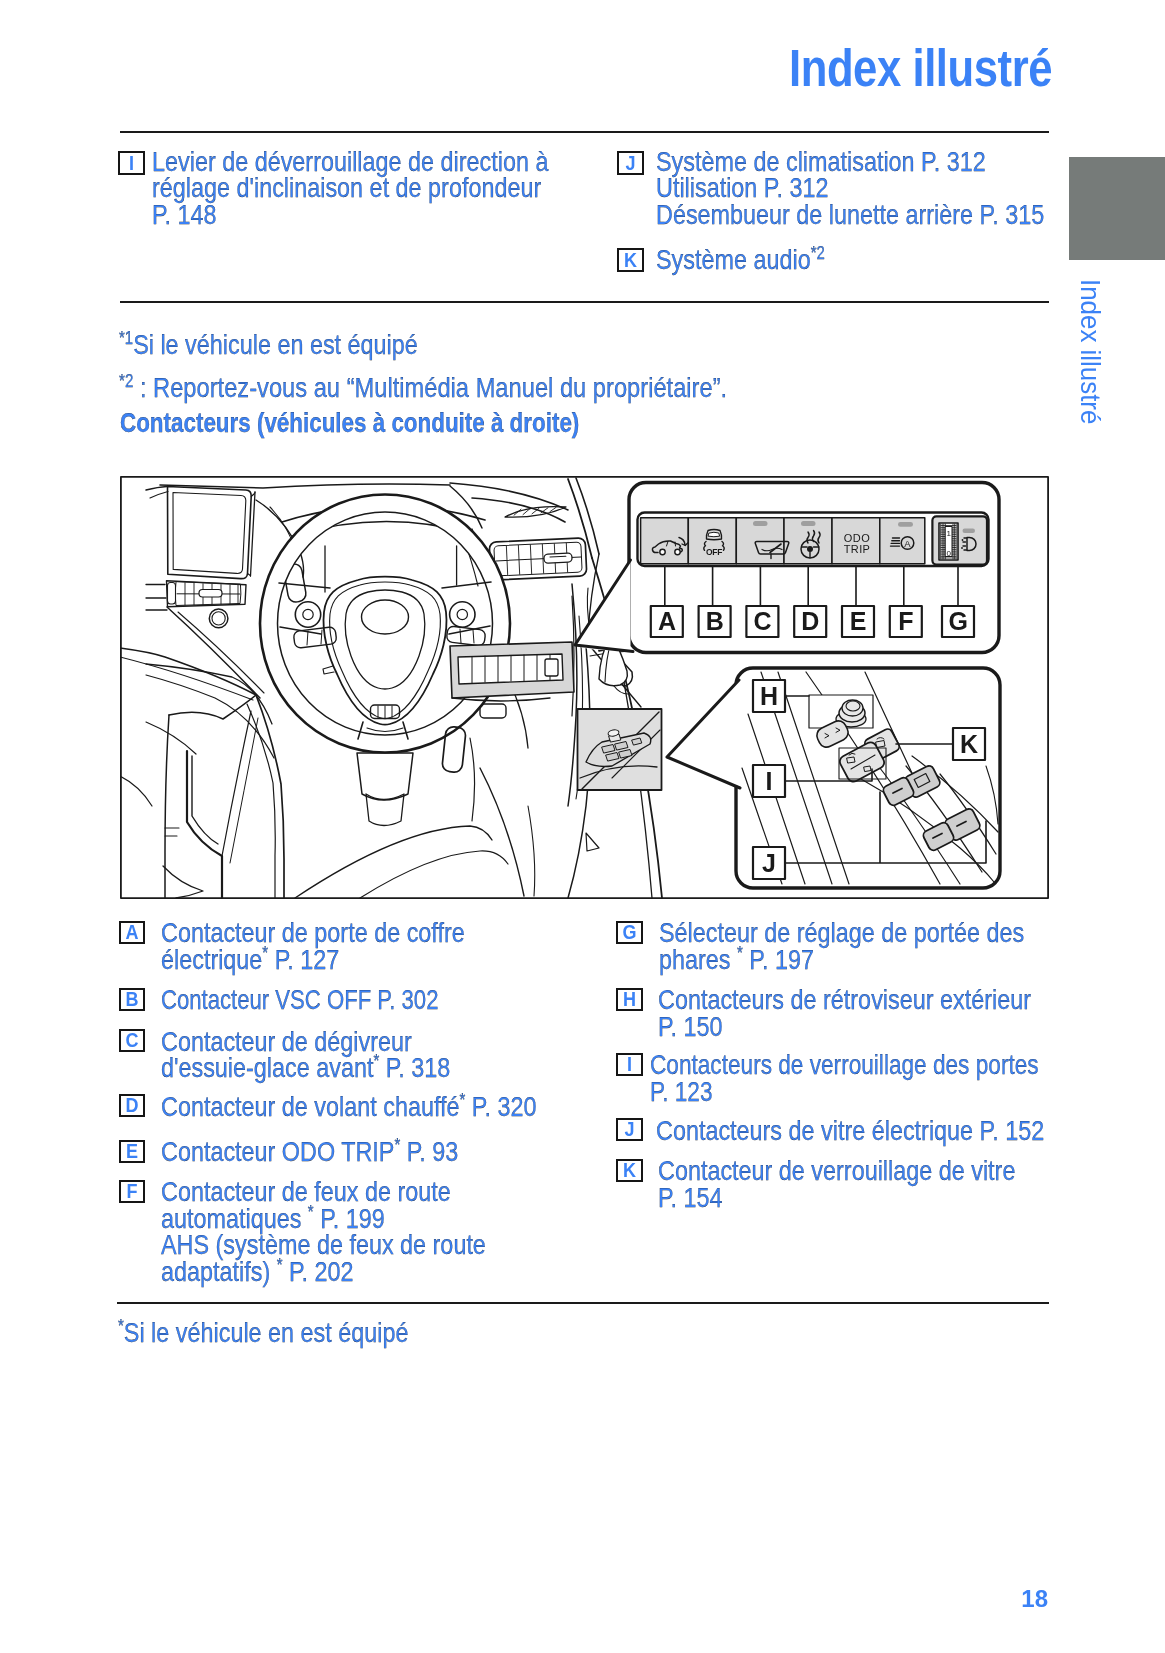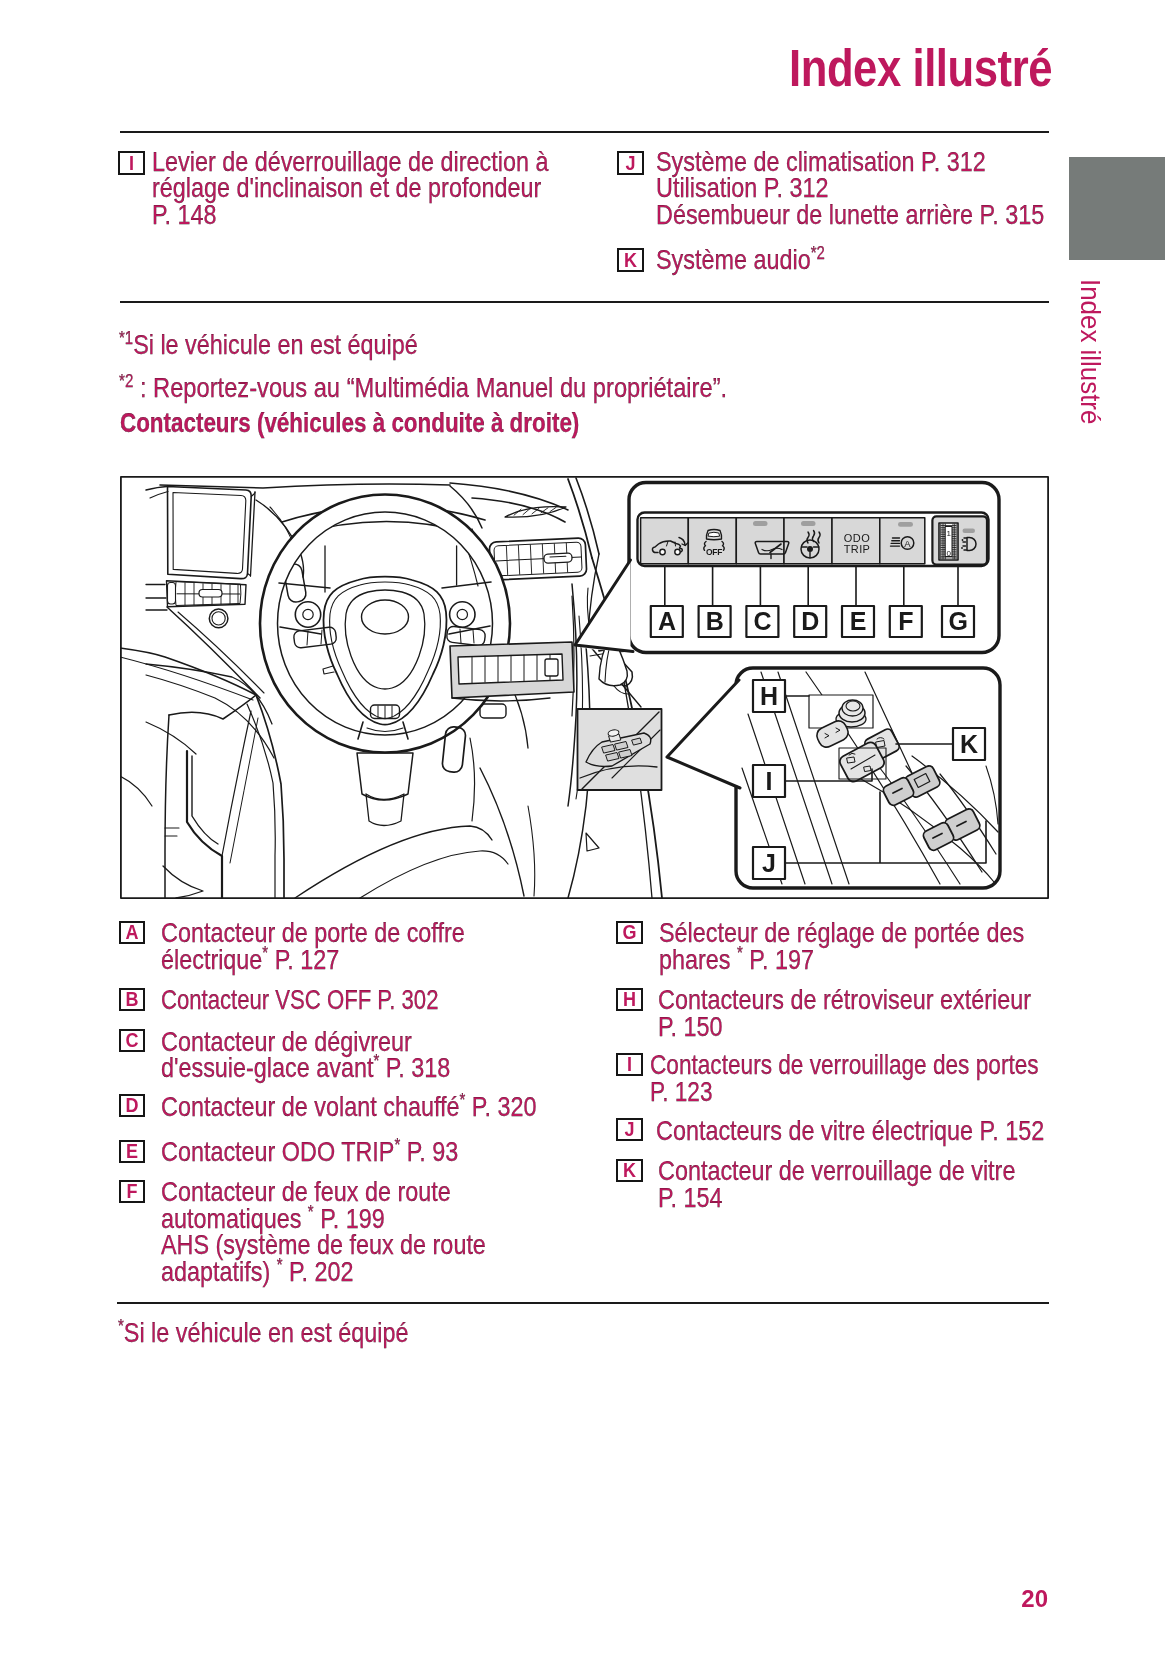--- a/index.html
+++ b/index.html
@@ -1,17 +1,17 @@
 <!DOCTYPE html>
 <html><head>
 <meta charset="utf-8">
 <style>
 html,body{margin:0;padding:0;background:#fff;}
 #page{position:relative;width:1165px;height:1653px;background:#fff;overflow:hidden;
-  font-family:"Liberation Sans",sans-serif;color:#be185d;}
+  font-family:"Liberation Sans",sans-serif;color:#3b82f6;}
 .abs{position:absolute;}
 .txt{font-size:28px;line-height:26.6px;white-space:pre;transform-origin:0 0;transform:scaleX(0.835);-webkit-text-stroke:0.25px #151515;}
 .bx{position:absolute;box-sizing:border-box;border:2.4px solid #151515;background:#fff;
   font-weight:bold;font-size:20px;text-align:center;font-family:"Liberation Sans",sans-serif;}
 .bx span{display:block;transform:scaleX(0.9);transform-origin:50% 50%;}
 sup{font-size:64%;vertical-align:baseline;position:relative;top:-0.55em;line-height:0;}
 .rule{position:absolute;left:120px;width:929px;height:2px;background:#1a1a1a;}
 </style>
 </head>
 <body>
@@ -451,14 +451,14 @@
 
   <div class="bx" style="left:616px;top:1158.9px;width:27px;height:23px;line-height:19px;">
       <span>K</span>
     </div>
   <div class="abs txt" style="left:658px;top:1158.4px;">Contacteur de verrouillage de vitre
 P. 154</div>
 
   <div class="rule" style="left:117px;top:1301.5px;width:932px;height:2.2px;"></div>
   <div class="abs txt" style="left:118px;top:1320px;"><sup>*</sup>Si le véhicule en est équipé</div>
 
-  <div class="abs" style="left:1008px;top:1585px;width:40px;font-weight:bold;font-size:24px;text-align:right;">20</div>
+  <div class="abs" style="left:1008px;top:1585px;width:40px;font-weight:bold;font-size:24px;text-align:right;">18</div>
 </div>
 
 </body></html>

